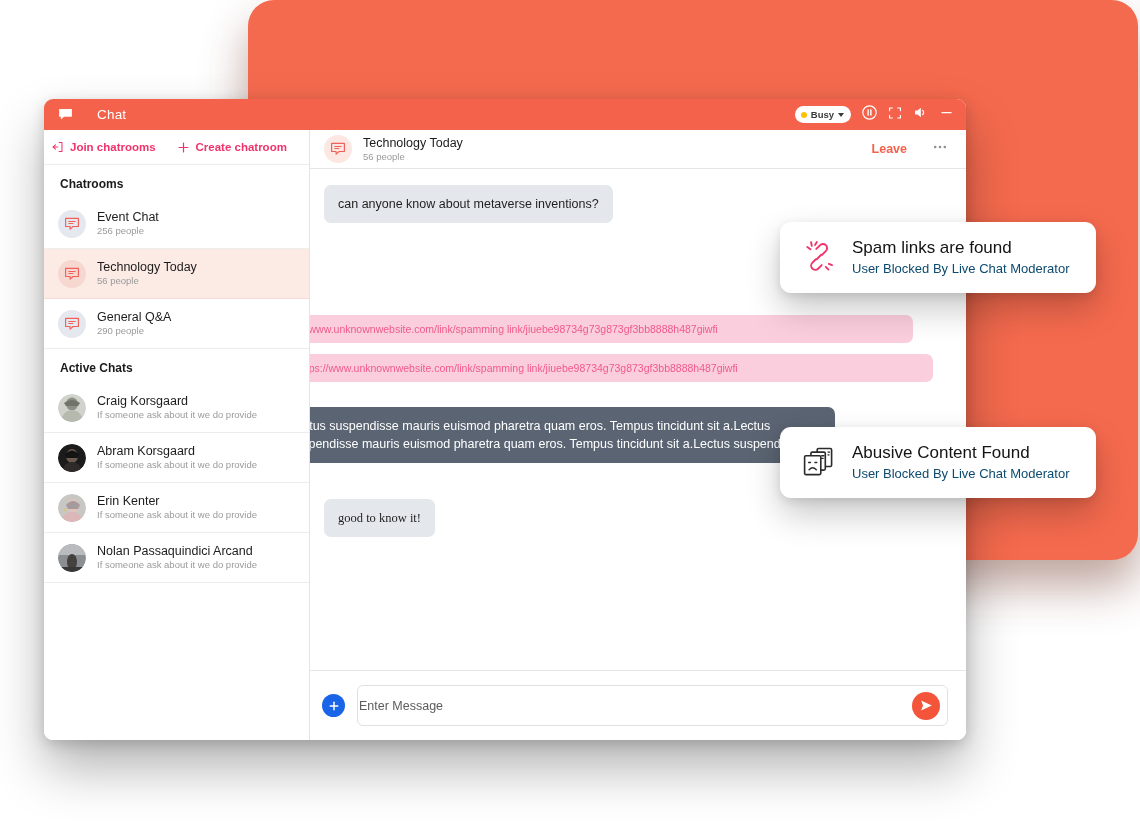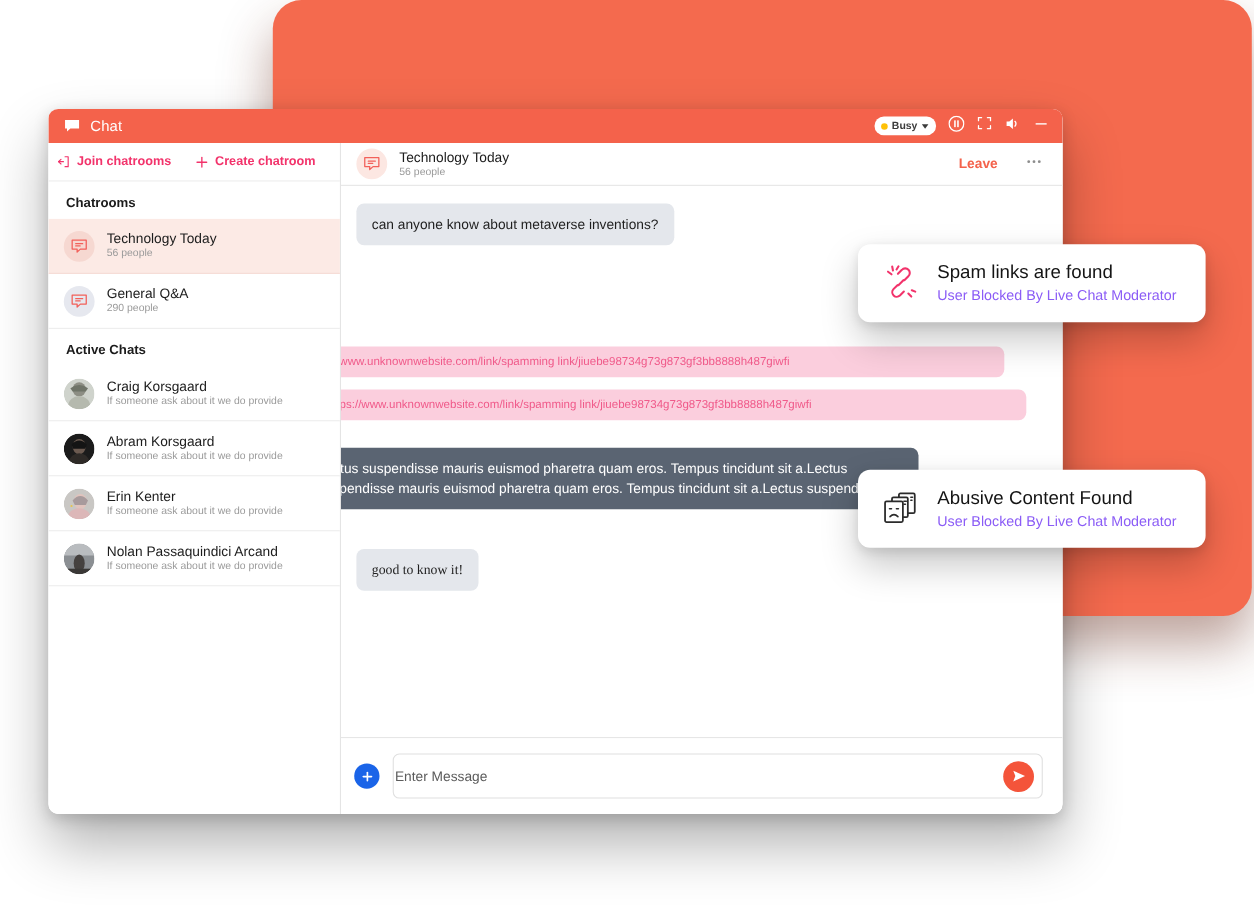--- a/index.html
+++ b/index.html
@@ -51,21 +51,21 @@
     height: 31px;
     background: #F4624B;
     display: flex;
     align-items: center;
     padding: 0 12px 0 14px;
     flex: 0 0 31px;
   }
   .titlebar .tb-left {
     display: flex;
     align-items: center;
-    gap: 9px;
+    gap: 24px;
     flex: 1 1 auto;
   }
   .tb-app-icon { width: 15px; height: 15px; display: block; }
   .tb-title {
     color: #ffffff;
     font-size: 13.5px;
     letter-spacing: 0.2px;
   }
   .tb-right {
     display: flex;
@@ -317,21 +317,21 @@
     align-items: center;
     gap: 14px;
     padding: 16px 20px;
     box-shadow: 0 16px 34px rgba(0,0,0,0.22), 0 3px 10px rgba(0,0,0,0.10);
   }
   #notif1 { left: 780px; top: 222px; width: 316px; }
   #notif2 { left: 780px; top: 427px; width: 316px; }
   .notif-ico { flex: 0 0 38px; width: 38px; height: 38px; display:flex; align-items:center; justify-content:center;}
   .notif-texts { display:flex; flex-direction:column; gap: 3px; }
   .notif-title { font-size: 17px; color: #141414; line-height:1.2;}
-  .notif-sub { font-size: 13px; color: #8b5cf6; line-height:1.2;}
+  .notif-sub { font-size: 13px; color: #0c4a6e; line-height:1.2;}
 </style>
 </head>
 <body>
 
 <div id="stage">
 
   <div class="bg-orange"></div>
 
   <div class="window">
 
@@ -409,20 +409,32 @@
               </svg>
             </span>
             <span>Create chatroom</span>
           </div>
         </div>
 
         <div class="sec-title">Chatrooms</div>
 
         <div class="rooms">
 
+          <div class="room-row">
+            <span class="room-ico">
+              <svg viewBox="0 0 22 22" width="16" height="16">
+                <path d="M2.2 3.2h17.6v11.2h-7.3l-4.1 3.6v-3.6H2.2z" fill="none" stroke="#F2605A" stroke-width="1.6" stroke-linejoin="round"></path>
+                <path d="M6.6 7.6h8.8M6.6 10.4h5.6" stroke="#F2605A" stroke-width="1.5" stroke-linecap="round"></path>
+              </svg>
+            </span>
+            <span class="row-texts">
+              <span class="row-title">Event Chat</span>
+              <span class="row-sub">256 people</span>
+            </span>
+          </div>
 
           <div class="room-row sel">
             <span class="room-ico">
               <svg viewBox="0 0 22 22" width="16" height="16">
                 <path d="M2.2 3.2h17.6v11.2h-7.3l-4.1 3.6v-3.6H2.2z" fill="none" stroke="#F2605A" stroke-width="1.6" stroke-linejoin="round"></path>
                 <path d="M6.6 7.6h8.8M6.6 10.4h5.6" stroke="#F2605A" stroke-width="1.5" stroke-linecap="round"></path>
               </svg>
             </span>
             <span class="row-texts">
               <span class="row-title">Technology Today</span>

